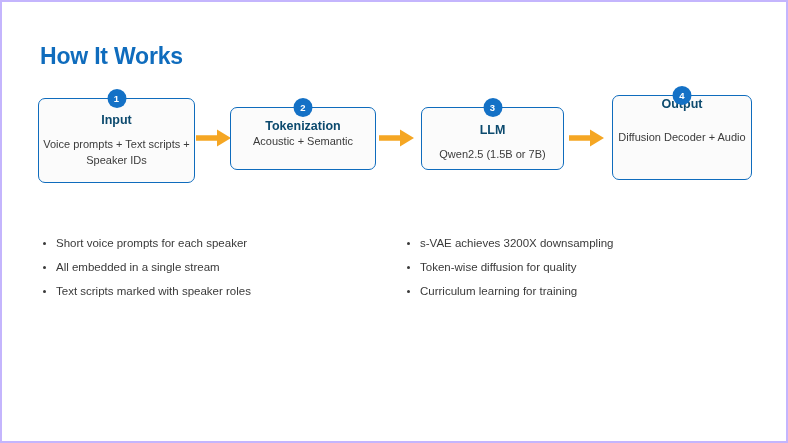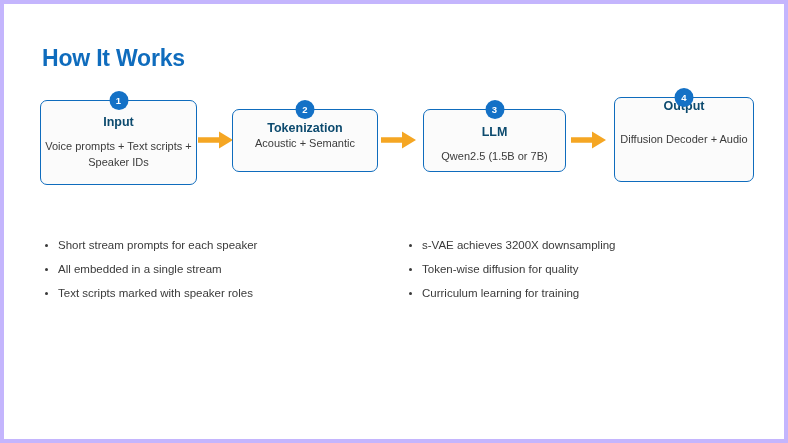--- a/index.html
+++ b/index.html
@@ -10,21 +10,21 @@
   body {
     font-family: "Liberation Sans", sans-serif;
     -webkit-font-smoothing: antialiased;
   }
 
   #slide {
     position: relative;
     width: 788px;
     height: 443px;
     background: #ffffff;
-    border: 4px solid #c4b5fd;
+    border: 2px solid #c4b5fd;
     box-sizing: border-box;
     overflow: hidden;
   }
 
   
   #slide-title {
     position: absolute;
     left: 38px;
     top: 41px;
     font-size: 23px;
@@ -196,21 +196,21 @@
     <div class="flow-box" id="box-4">
       <div class="step-badge">4</div>
       <div class="flow-title">Output</div>
       <div class="flow-desc">Diffusion Decoder + Audio</div>
     </div>
 
   </div>
 
   <div class="detail-col" id="col-left">
     <ul class="bullet-list">
-      <li>Short stream prompts for each speaker</li>
+      <li>Short voice prompts for each speaker</li>
       <li>All embedded in a single stream</li>
       <li>Text scripts marked with speaker roles</li>
     </ul>
   </div>
 
   <div class="detail-col" id="col-right">
     <ul class="bullet-list">
       <li>s-VAE achieves 3200X downsampling</li>
       <li>Token-wise diffusion for quality</li>
       <li>Curriculum learning for training</li>

